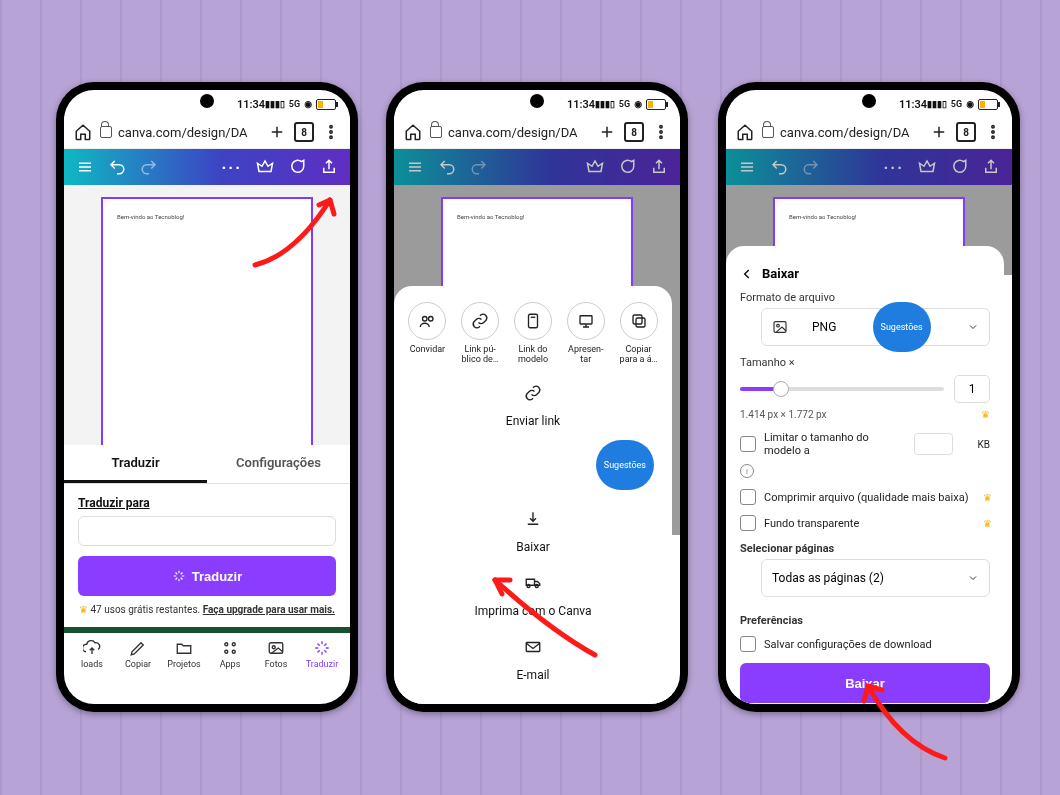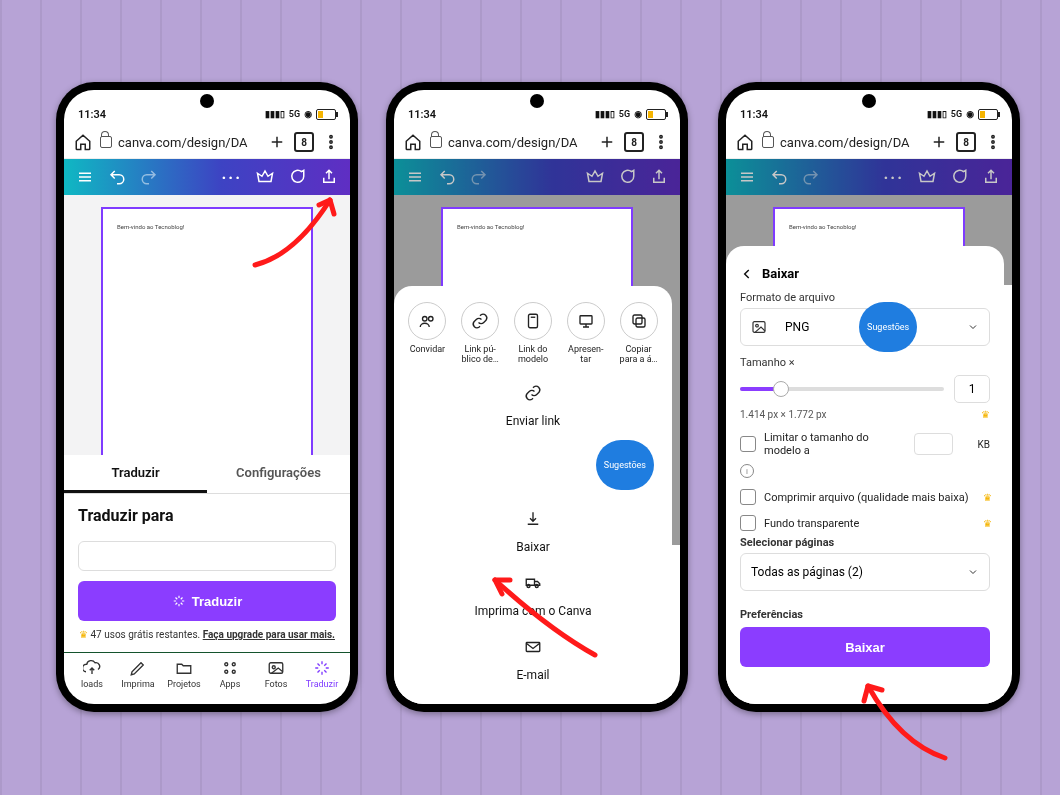--- a/index.html
+++ b/index.html
@@ -18,22 +18,22 @@
     box-shadow:0 2px 6px rgba(0,0,0,.35);
     overflow:hidden;
   }
   .inner{
     position:absolute;inset:8px;border-radius:30px;background:#fff;overflow:hidden;
   }
   .phone.p1{left:56px;top:82px;}
   .phone.p2{left:386px;top:82px;}
   .phone.p3{left:718px;top:82px;}
   
-  .status{height:24px;display:flex;align-items:center;justify-content:space-between;
-    padding:12px 14px 0;font-size:11px;font-weight:600;color:#111;}
+  .status{height:24px;display:flex;align-items:center;justify-content:flex-end;
+    padding:2px 14px 0;font-size:11px;font-weight:600;color:#111;}
   .status .r{display:flex;align-items:center;gap:4px;font-size:9px;}
   .notch{position:absolute;top:4px;left:50%;transform:translateX(-50%);
     width:14px;height:14px;background:#000;border-radius:50%;}
   .bat{width:18px;height:9px;border:1px solid #222;border-radius:2px;position:relative;display:inline-block;}
   .bat::after{content:"";position:absolute;right:-3px;top:2px;width:2px;height:5px;background:#222;}
   .batf{position:absolute;inset:1px;width:30%;background:#f5b400;}
   .sig{font-size:9px;}
   
   .browser{height:32px;display:flex;align-items:center;gap:8px;padding:0 10px;
     border-bottom:1px solid #eee;background:#fff;font-size:13px;color:#222;}
@@ -52,46 +52,46 @@
   .doc-area{background:#f3f3f4;position:relative;overflow:hidden;}
   .doc-area.dim{background:#9b9b9b;}
   .page{background:#fff;border:2px solid #7f3bff;margin:12px auto;width:180px;height:240px;
     padding:14px;font-size:6px;color:#444;line-height:1.4;}
   .p3 .page,.p2 .page{width:160px;height:230px;margin-top:12px;}
   
   .tabs{display:flex;border-bottom:1px solid #ddd;}
   .tab{flex:1;text-align:center;padding:10px 0;font-size:13px;font-weight:600;color:#555;}
   .tab.active{color:#111;border-bottom:3px solid #111;}
   .section{padding:12px 14px;font-size:12px;color:#111;}
-  .label{font-size:16px;font-weight:700;margin-bottom:16px;}
+  .label{font-size:12px;font-weight:700;margin-bottom:6px;text-decoration:underline;}
   .sub{font-size:11px;color:#333;margin-bottom:4px;}
   .selectish{height:28px;border:1px solid #ddd;border-radius:6px;margin-bottom:10px;
     display:flex;align-items:center;padding:0 8px;font-size:12px;justify-content:space-between;}
   .primary-btn{background:#8b3dff;color:#fff;border:none;width:100%;height:40px;border-radius:6px;
     font-size:13px;font-weight:600;display:flex;align-items:center;justify-content:center;gap:6px;}
   .note{font-size:10px;color:#333;text-align:center;margin-top:8px;}
   .note .u{text-decoration:underline;font-weight:700;}
-  .bottom-nav{display:flex;justify-content:space-between;padding:6px 8px 8px;border-top:1px solid #14532d;}
+  .bottom-nav{display:flex;justify-content:space-between;padding:6px 8px 8px;border-top:6px solid #14532d;}
   .bn{display:flex;flex-direction:column;align-items:center;gap:2px;font-size:9px;color:#333;width:40px;}
   .bn svg{stroke:#333;fill:none;stroke-width:1.8;width:18px;height:18px;}
   .bn.last{color:#7f3bff;} .bn.last svg{stroke:#7f3bff;}
   
   .sheet{position:absolute;left:0;right:8px;bottom:0;background:#fff;border-radius:18px 18px 0 0;
     padding:16px 14px 12px;}
   .share-row{display:flex;gap:14px;overflow:hidden;margin-bottom:10px;}
   .share-item{display:flex;flex-direction:column;align-items:center;gap:4px;font-size:9px;text-align:center;width:46px;color:#222;}
   .share-item .circ{width:36px;height:36px;border:1px solid #ccc;border-radius:50%;display:flex;align-items:center;justify-content:center;}
   .share-item svg{stroke:#222;fill:none;stroke-width:1.8;width:18px;height:18px;}
   .list-row{display:flex;align-items:center;gap:12px;padding:10px 4px;font-size:12px;color:#111;flex-direction:column;}
   .list-row svg{stroke:#222;fill:none;stroke-width:1.8;width:18px;height:18px;}
   .pill{background:#1f7de0;color:#fff;border-radius:999px;font-size:9px;padding:20px 8px;margin-left:auto;}
   
   .sheet3-title{display:flex;align-items:center;gap:8px;font-size:13px;font-weight:700;padding:4px 0 10px;}
   .field-box{border:1px solid #ddd;border-radius:6px;height:36px;display:flex;align-items:center;
-    padding:0 10px;font-size:12px;gap:18px;}
+    padding:0 10px;font-size:12px;gap:24px;margin-left:21px;}
   .chev{margin-left:auto;width:12px;height:12px;}
   .slider-wrap{display:flex;align-items:center;gap:10px;margin:6px 0;}
   .track{flex:1;height:4px;background:#ddd;border-radius:4px;position:relative;}
   .track .fill{position:absolute;left:0;top:0;bottom:0;width:20%;background:#8b3dff;border-radius:4px;}
   .track .thumb{position:absolute;left:20%;top:50%;transform:translate(-50%,-50%);
     width:14px;height:14px;background:#fff;border:1px solid #aaa;border-radius:50%;}
   .numbox{width:34px;height:26px;border:1px solid #ddd;border-radius:5px;display:flex;align-items:center;justify-content:center;font-size:12px;}
   .ck-row{display:flex;align-items:center;gap:8px;font-size:11px;color:#222;padding:5px 0;position:relative;}
   .ck{width:14px;height:14px;border:1.5px solid #888;border-radius:3px;flex:none;}
   .kb{border:1px solid #ddd;border-radius:4px;width:40px;height:20px;margin-left:auto;margin-right:16px;}
@@ -188,21 +188,21 @@
       <div class="bn">
           <svg viewBox="0 0 24 24">
             <path d="M4 17a5 5 0 0 1 1-10 6 6 0 0 1 11-2 5 5 0 0 1 4 9M12 12v8M9 15l3-3 3 3"></path>
           </svg>
           <span>loads</span>
         </div>
       <div class="bn">
           <svg viewBox="0 0 24 24">
             <path d="M3 21l4-1 12-12-3-3L4 17z"></path>
           </svg>
-          <span>Imprima</span>
+          <span>Copiar</span>
         </div>
       <div class="bn">
           <svg viewBox="0 0 24 24">
             <path d="M3 7h6l2 2h10v10H3z"></path>
           </svg>
           <span>Projetos</span>
         </div>
       <div class="bn">
           <svg viewBox="0 0 24 24">
             <circle cx="7" cy="7" r="2"></circle>
@@ -465,28 +465,32 @@
       <div class="ck-row">
         <span class="ck"></span>
           <span>Comprimir arquivo (qualidade mais baixa)</span>
         <span class="crown-r">♛</span>
       </div>
       <div class="ck-row">
         <span class="ck"></span>
           <span>Fundo transparente</span>
         <span class="crown-r">♛</span>
       </div>
-      <div class="sub" style="font-weight:700;">Selecionar páginas</div>
+      <div class="sub" style="font-weight:700;margin-top:6px">Selecionar páginas</div>
       <div class="field-box">
         <span>Todas as páginas (2)</span>
         <svg class="chev" viewBox="0 0 24 24" stroke="#333" fill="none" stroke-width="2">
             <path d="M6 9l6 6 6-6"></path>
           </svg>
       </div>
       <div class="sub" style="font-weight:700;margin-top:17px">Preferências</div>
+      <div class="ck-row">
+        <span class="ck"></span>
+          <span>Salvar configurações de download</span>
+      </div>
       <button class="primary-btn" style="margin-top:6px">
         <span>Baixar</span>
       </button>
     </div>
   </div>
 </div>
 
 <svg class="arrow-svg" style="left:235px;top:185px;width:120px;height:90px" viewBox="0 0 120 90">
   <path d="M20 80 Q 60 70 95 15" stroke="#ff1a1a" stroke-width="5" fill="none" stroke-linecap="round"></path>
   <path d="M95 15 L84 20 M95 15 L99 29" stroke="#ff1a1a" stroke-width="5" fill="none" stroke-linecap="round"></path>

